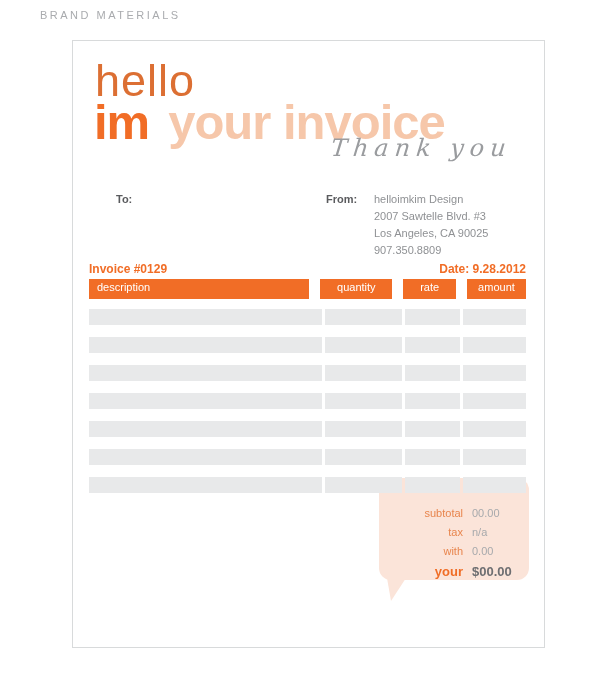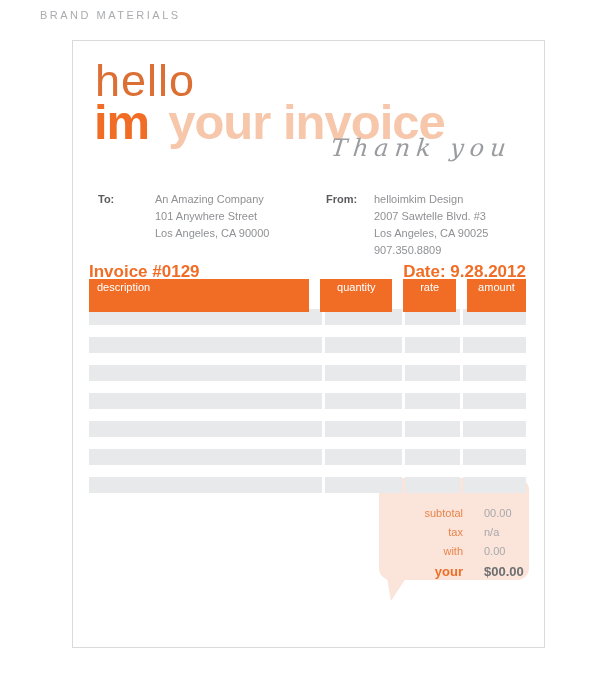--- a/index.html
+++ b/index.html
@@ -18,54 +18,54 @@
   .title-line2 { position:absolute; left:21px; top:57px; font-size:49px;
                  font-weight:bold; letter-spacing:-1px; line-height:48px; white-space:nowrap; }
   .im-text { color:#F16D26; }
   .your-invoice-text { color:#F6C7AA; margin-left:19px; }
   .thank-you-script { position:absolute; left:258px; top:93px; font-family:"DejaVu Serif", serif;
                       font-style:italic; font-size:24px; letter-spacing:6px; color:#9A9C9F;
                       transform:skewX(-6deg); white-space:nowrap; }
 
   
   .party { position:absolute; top:150px; display:flex; font-size:11px; line-height:17px; }
-  .party-to { left:25px;gap:24px; }
+  .party-to { left:43px; }
   .party-from { left:253px; }
   .party-label { font-weight:bold; color:#5A5B5E; }
   .party-to .party-label { width:33px; }
   .party-from .party-label { width:48px; }
   .party-lines { color:#8F9194; }
 
   
   .meta { position:absolute; left:16px; right:18px; top:221px; display:flex;
-          justify-content:space-between; font-size:17px; font-weight:bold; color:#F16D26; }
+          justify-content:space-between; font-size:12px; font-weight:bold; color:#F16D26; }
 
   
-  .thead { position:absolute; left:16px; right:18px; top:238px; height:33px;
+  .thead { position:absolute; left:16px; right:18px; top:238px; height:20px;
            display:flex; gap:11px; z-index:2; }
   .thead .cell { background:#F16D26; color:#ffffff; font-size:11px; line-height:16px; }
   .col-desc { flex:230 1 0; text-align:left; padding-left:8px; }
   .col-qty  { flex:78 1 0;  text-align:center; }
   .col-rate { flex:57 1 0;  text-align:center; }
   .col-amt  { flex:64 1 0;  text-align:center; }
 
   .tbody { position:absolute; left:16px; right:18px; top:268px; z-index:1; }
   .trow { display:flex; gap:3px; height:16px; margin-bottom:12px; }
   .trow .cell { background:#E8E9EA; }
 
   
   .bubble { position:absolute; left:306px; top:437px; width:150px; height:102px;
             background:#FBE4D9; border-radius:12px; z-index:0; }
   .bubble-tail { position:absolute; left:8px; top:100%; width:0; height:0; margin-top:-2px;
                  border-top:23px solid #FBE4D9; border-right:15px solid transparent;
                  border-left:4px solid transparent; }
   .bubble-rows { position:absolute; left:0; right:0; top:26px; z-index:3; }
   .totals-row { display:flex; line-height:19px; font-size:11px; }
   .totals-label { width:84px; text-align:right; color:#E8854D; }
-  .totals-value { margin-left:21px; color:#A7A9AC; }
+  .totals-value { margin-left:9px; color:#A7A9AC; }
   .totals-row.total { font-size:13px; font-weight:bold; line-height:21px; }
   .totals-row.total .totals-label { color:#F06D26; }
   .totals-row.total .totals-value { color:#6D6E71; }
 
   
   .footer { position:absolute; left:16px; right:30px; top:575px; text-align:right; }
   .footer-line1 { font-size:7px; color:#97999C; white-space:nowrap; }
   .due-date { color:#F07A35; margin-left:3px; }
   .thank-you-note { font-size:8px; font-weight:bold; color:#7E8083; margin-top:4px; }
 </style>
@@ -77,25 +77,20 @@
 <div class="card">
 
   <div class="title-hello">hello</div>
   <div class="title-line2">
     <span class="im-text">im</span><span class="your-invoice-text">your invoice</span>
   </div>
   <div class="thank-you-script">Thank you</div>
 
   <div class="party party-to">
     <div class="party-label">To:</div>
-    <div class="party-lines">
-      <div>An Amazing Company</div>
-      <div>101 Anywhere Street</div>
-      <div>Los Angeles, CA 90000</div>
-    </div>
   </div>
 
   <div class="party party-from">
     <div class="party-label">From:</div>
     <div class="party-lines">
       <div>helloimkim Design</div>
       <div>2007 Sawtelle Blvd. #3</div>
       <div>Los Angeles, CA 90025</div>
       <div>907.350.8809</div>
     </div>

